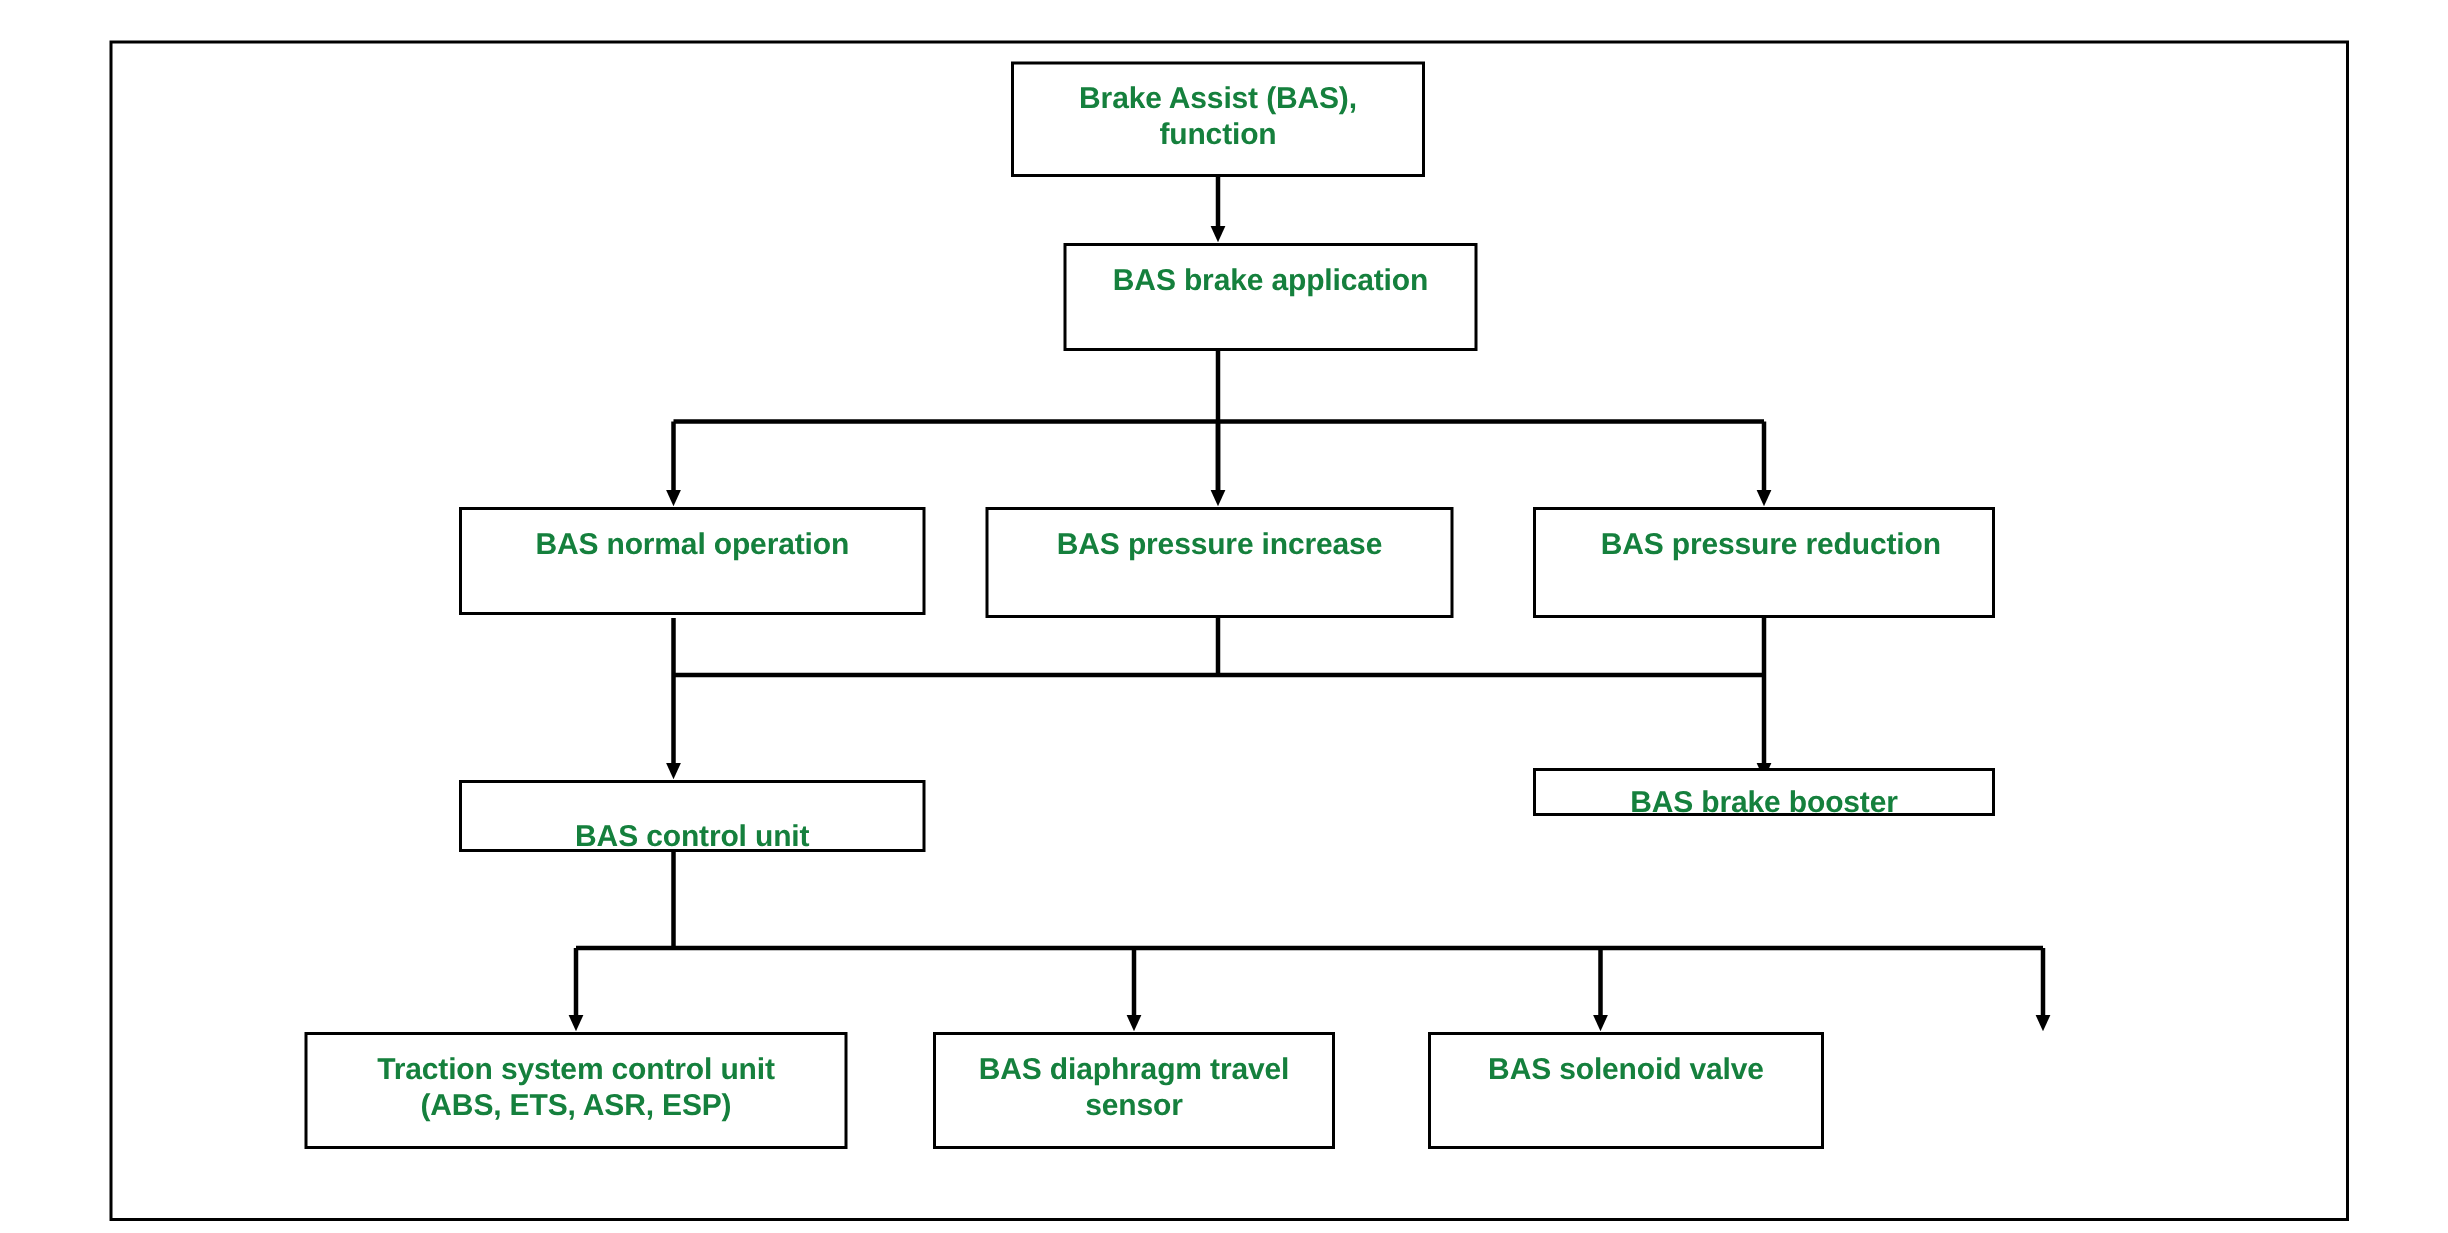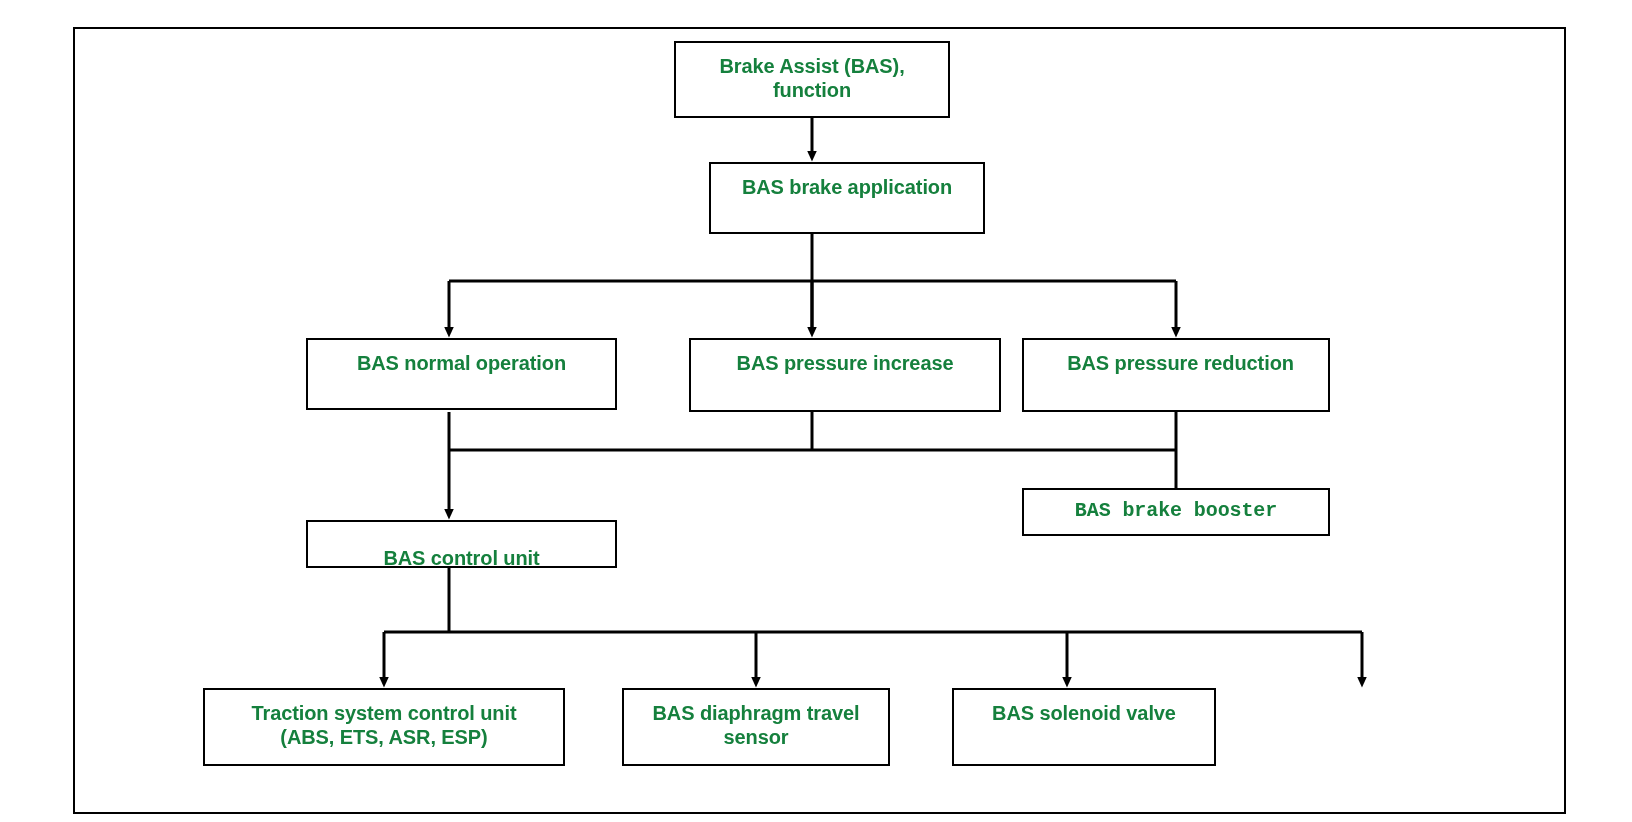--- a/index.html
+++ b/index.html
@@ -96,27 +96,27 @@
     </g>
   </svg>
 
   <div class="node" style="left:674px;top:41px;width:276px;height:77px;">Brake Assist (BAS),
 function</div>
 
   <div class="node" style="left:674px;top:162px;width:276px;height:72px;margin-left:35px;">BAS brake application</div>
 
   <div class="node" style="left:306px;top:338px;width:311px;height:72px;">BAS normal operation</div>
 
-  <div class="node" style="left:657px;top:338px;width:312px;height:74px;margin-left:32px;">BAS pressure increase</div>
+  <div class="node" style="left:657px;top:338px;width:312px;height:74px;">BAS pressure increase</div>
 
   <div class="node" style="left:1022px;top:338px;width:308px;height:74px;padding-left:13px;">BAS pressure reduction</div>
 
   <div class="node" style="left:306px;top:520px;width:311px;height:48px;padding-top:24px;">BAS control unit</div>
 
-  <div class="node" style="left:1022px;top:488px;width:308px;height:48px;padding-top:9px;font-family:Liberation Mono, monospace;">BAS brake booster</div>
+  <div class="node" style="left:1022px;top:512px;width:308px;height:32px;padding-top:9px;">BAS brake booster</div>
 
   <div class="node" style="left:203px;top:688px;width:362px;height:78px;">Traction system control unit
 (ABS, ETS, ASR, ESP)</div>
 
   <div class="node" style="left:622px;top:688px;width:268px;height:78px;">BAS diaphragm travel
 sensor</div>
 
   <div class="node" style="left:952px;top:688px;width:264px;height:78px;">BAS solenoid valve</div>
 
 

